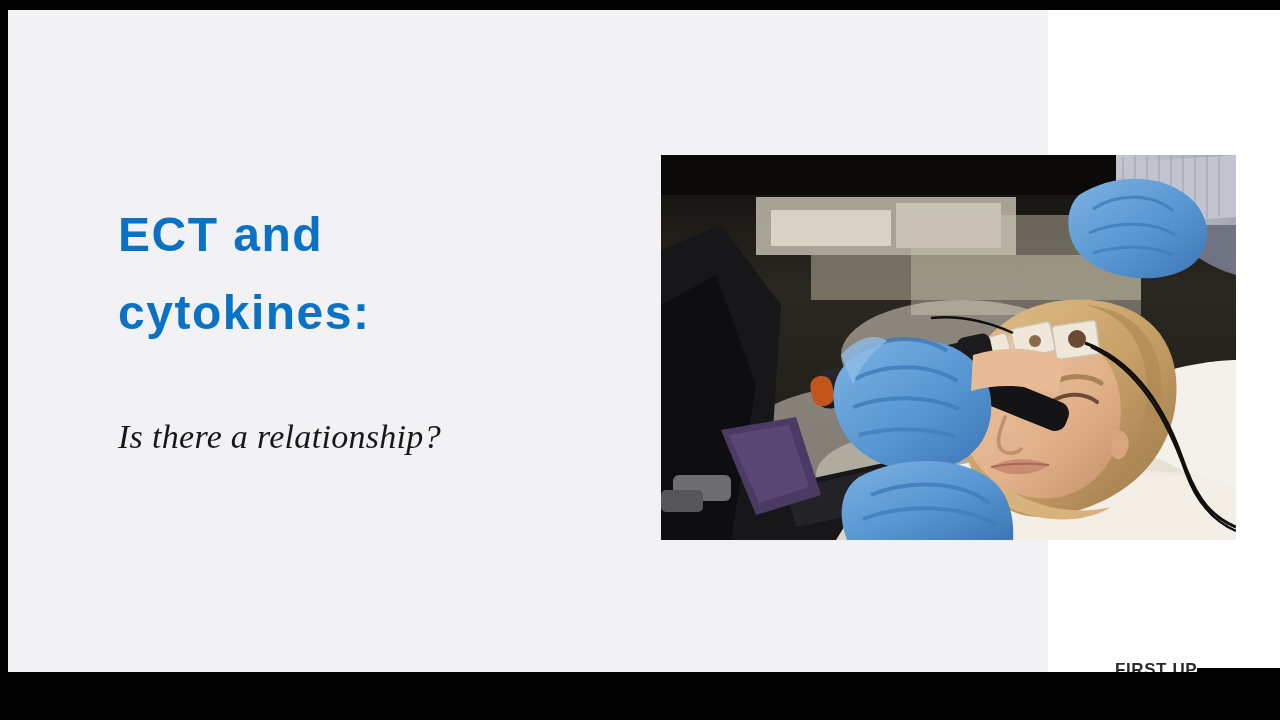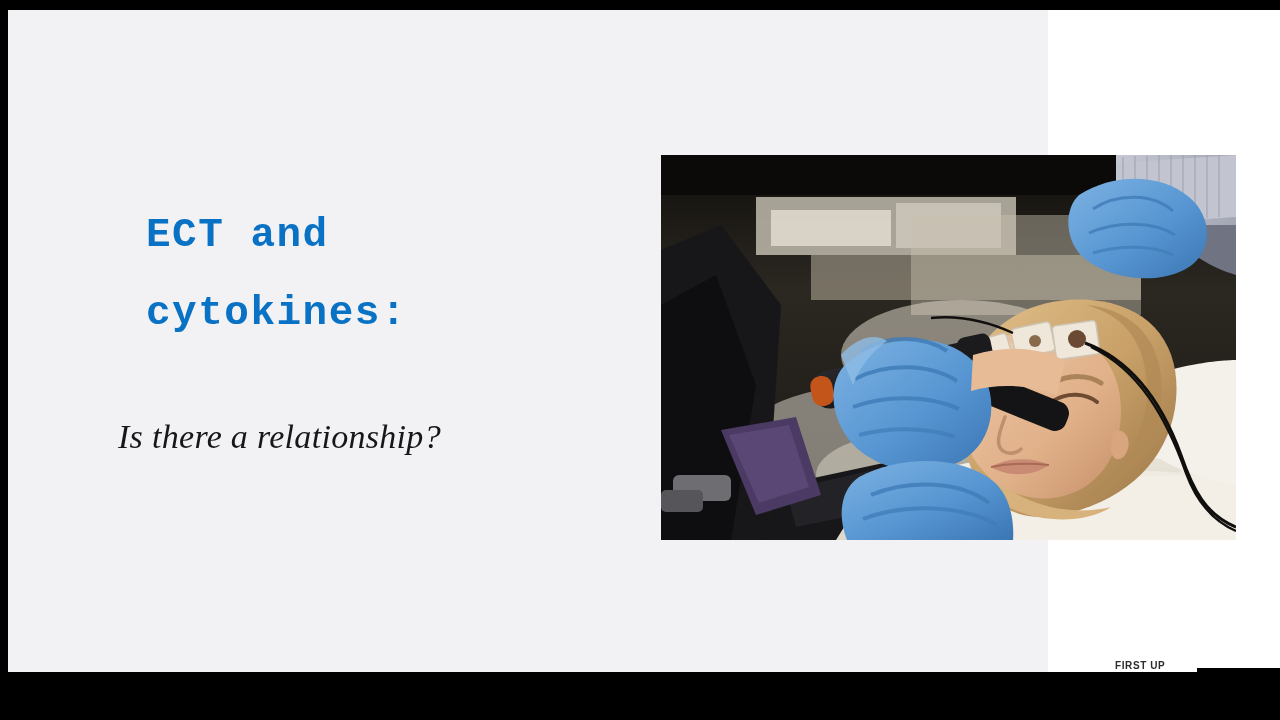--- a/index.html
+++ b/index.html
@@ -28,28 +28,27 @@
     background:#f2f1f3;
   }
 
   
   .text-block{
     position:absolute;
     left:118px; top:196px;
     width:470px;
   }
   .slide-title{
-    font-family:Liberation Mono, monospace;
+    font-family:Liberation Sans, sans-serif;
     font-weight:bold;
-    font-size:41px;
+    font-size:48px;
     line-height:78px;
     letter-spacing:1.5px;
     color:#0a72c4;
     white-space:pre-line;
-    margin-left:28px;
   }
   .slide-subtitle{
     margin-top:64px;
     font-family:"Liberation Serif", serif;
     font-style:italic;
     font-size:34px;
     line-height:42px;
     color:#17171a;
     letter-spacing:0.3px;
   }
@@ -63,21 +62,21 @@
     background:#0d0c0b;
   }
   .photo-frame svg{ display:block; width:100%; height:100%; }
 
   
   .footer-brand{
     position:absolute;
     left:1115px; top:660px;
     width:90px;
     font-family:"Liberation Sans", sans-serif;
-    font-size:10px;
+    font-size:17px;
     font-weight:bold;
     letter-spacing:0.6px;
     color:#2b2b2b;
     white-space:nowrap;
   }
 
   
   .bar{ position:absolute; background:#000000; }
   .bar-top   { left:0;    top:0;    width:1280px; height:10px; }
   .bar-left  { left:0;    top:0;    width:8px;    height:720px; }

